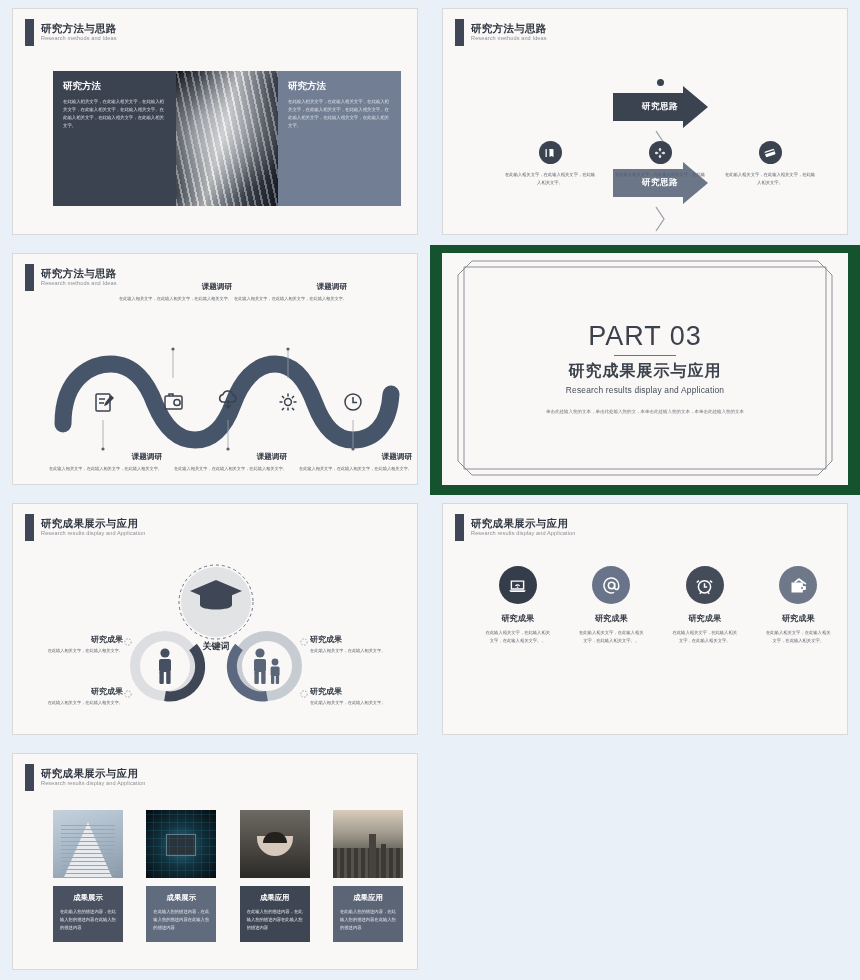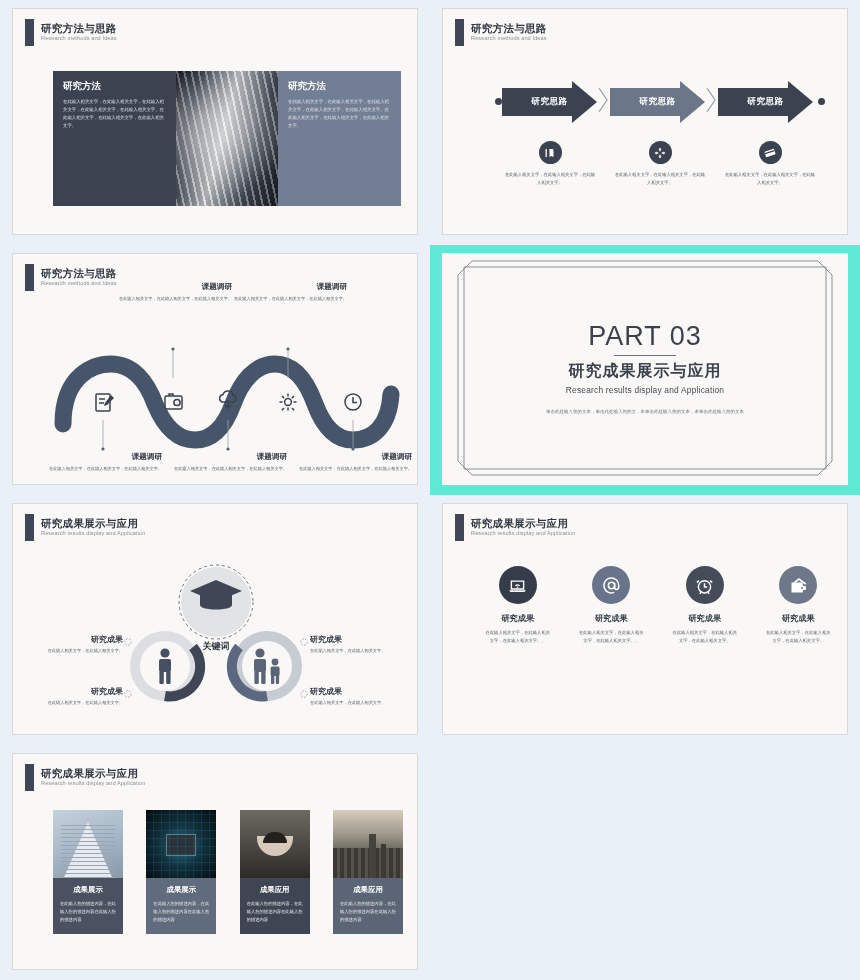--- a/index.html
+++ b/index.html
@@ -39,21 +39,21 @@
       position:relative; overflow:hidden;}
   .s1ph::before{content:"";position:absolute;inset:0;
       background:repeating-linear-gradient(78deg,rgba(255,255,255,.30) 0 2px,rgba(0,0,0,.22) 2px 7px);}
   .s1ph::after{content:"";position:absolute;left:-30%;top:-10%;width:160%;height:120%;
       border-radius:50%;
       background:radial-gradient(ellipse at 40% 45%,rgba(255,255,255,.45) 0 12%,rgba(255,255,255,0) 55%);}
   .s1h{ font-size:9.5px;font-weight:bold;margin-bottom:5px;color:#fff;}
   .s1p{ font-size:4.4px;line-height:1.85;color:#dfe1e6;}
 
   
-  .arrowrow{ position:absolute;left:52px;top:70px;width:330px;height:45px;display:flex;align-items:center;}
+  .arrowrow{ position:absolute;left:52px;top:70px;width:330px;height:45px;display:flex;align-items:center;flex-direction:column;}
   .dot{ width:7px;height:7px;border-radius:50%;background:#3b4250;flex:0 0 auto;}
   .arw{ height:42px;flex:0 0 auto;position:relative;display:flex;align-items:center;justify-content:center;}
   .arw svg{position:absolute;inset:0;}
   .arw span{position:relative;z-index:2;color:#fff;font-size:8.6px;font-weight:bold;letter-spacing:.5px;}
   .chev{flex:0 0 auto;margin:0 1px;}
   .iconrow{ position:absolute;left:52px;top:132px;width:330px;display:flex;}
   .icol{ flex:1;text-align:center;}
   .cir{ width:23px;height:23px;border-radius:50%;display:inline-flex;align-items:center;justify-content:center;}
   .cir.d{background:#3b4250;}
   .icol p{font-size:4.3px;line-height:1.9;color:#555b66;margin-top:7px;padding:0 8px;}
@@ -75,26 +75,26 @@
   .fourrow{position:absolute;left:28px;top:62px;width:374px;display:flex;}
   .fcol{flex:1;text-align:center;}
   .fcir{width:38px;height:38px;border-radius:50%;display:inline-flex;align-items:center;justify-content:center;}
   .fcol h4{font-size:8.2px;font-weight:bold;color:#333a46;margin-top:9px;}
   .fcol p{font-size:4.3px;line-height:1.95;color:#5b616c;margin-top:5px;padding:0 14px;}
 
   
   .cardrow{position:absolute;left:40px;top:56px;width:350px;display:flex;justify-content:space-between;}
   .card{width:70px;}
   .cardimg{height:68px;}
-  .cardbody{padding:7px 7px 10px 7px;color:#e8e9ec;}
+  .cardbody{padding:7px 7px 10px 7px;color:#e8e9ec;margin-top:8px;}
   .cardbody h4{font-size:7.4px;font-weight:bold;color:#fff;text-align:center;margin-bottom:5px;}
   .cardbody p{font-size:4.3px;line-height:1.85;}
 
   
-  .partcell{background:#5eead4;}
+  .partcell{background:#14532d;}
   .partslide{position:relative;width:100%;height:100%;background:#faf8f6;overflow:hidden;}
   .partinner{position:absolute;inset:0;display:flex;flex-direction:column;align-items:center;justify-content:center;}
   .pnum{font-size:27px;color:#3c424d;letter-spacing:1px;font-weight:400;}
   .prule{width:62px;height:1px;background:#6b7280;margin:3px 0 5px;}
   .pzh{font-size:16px;color:#3c424d;font-weight:bold;letter-spacing:1px;}
   .pen{font-size:8.4px;color:#444b57;margin-top:3px;letter-spacing:.2px;}
   .ppara{font-size:4.5px;color:#6a707b;line-height:2.1;text-align:center;margin-top:12px;width:200px;}
   .frame{position:absolute;inset:0;}
 </style>
 </head>

